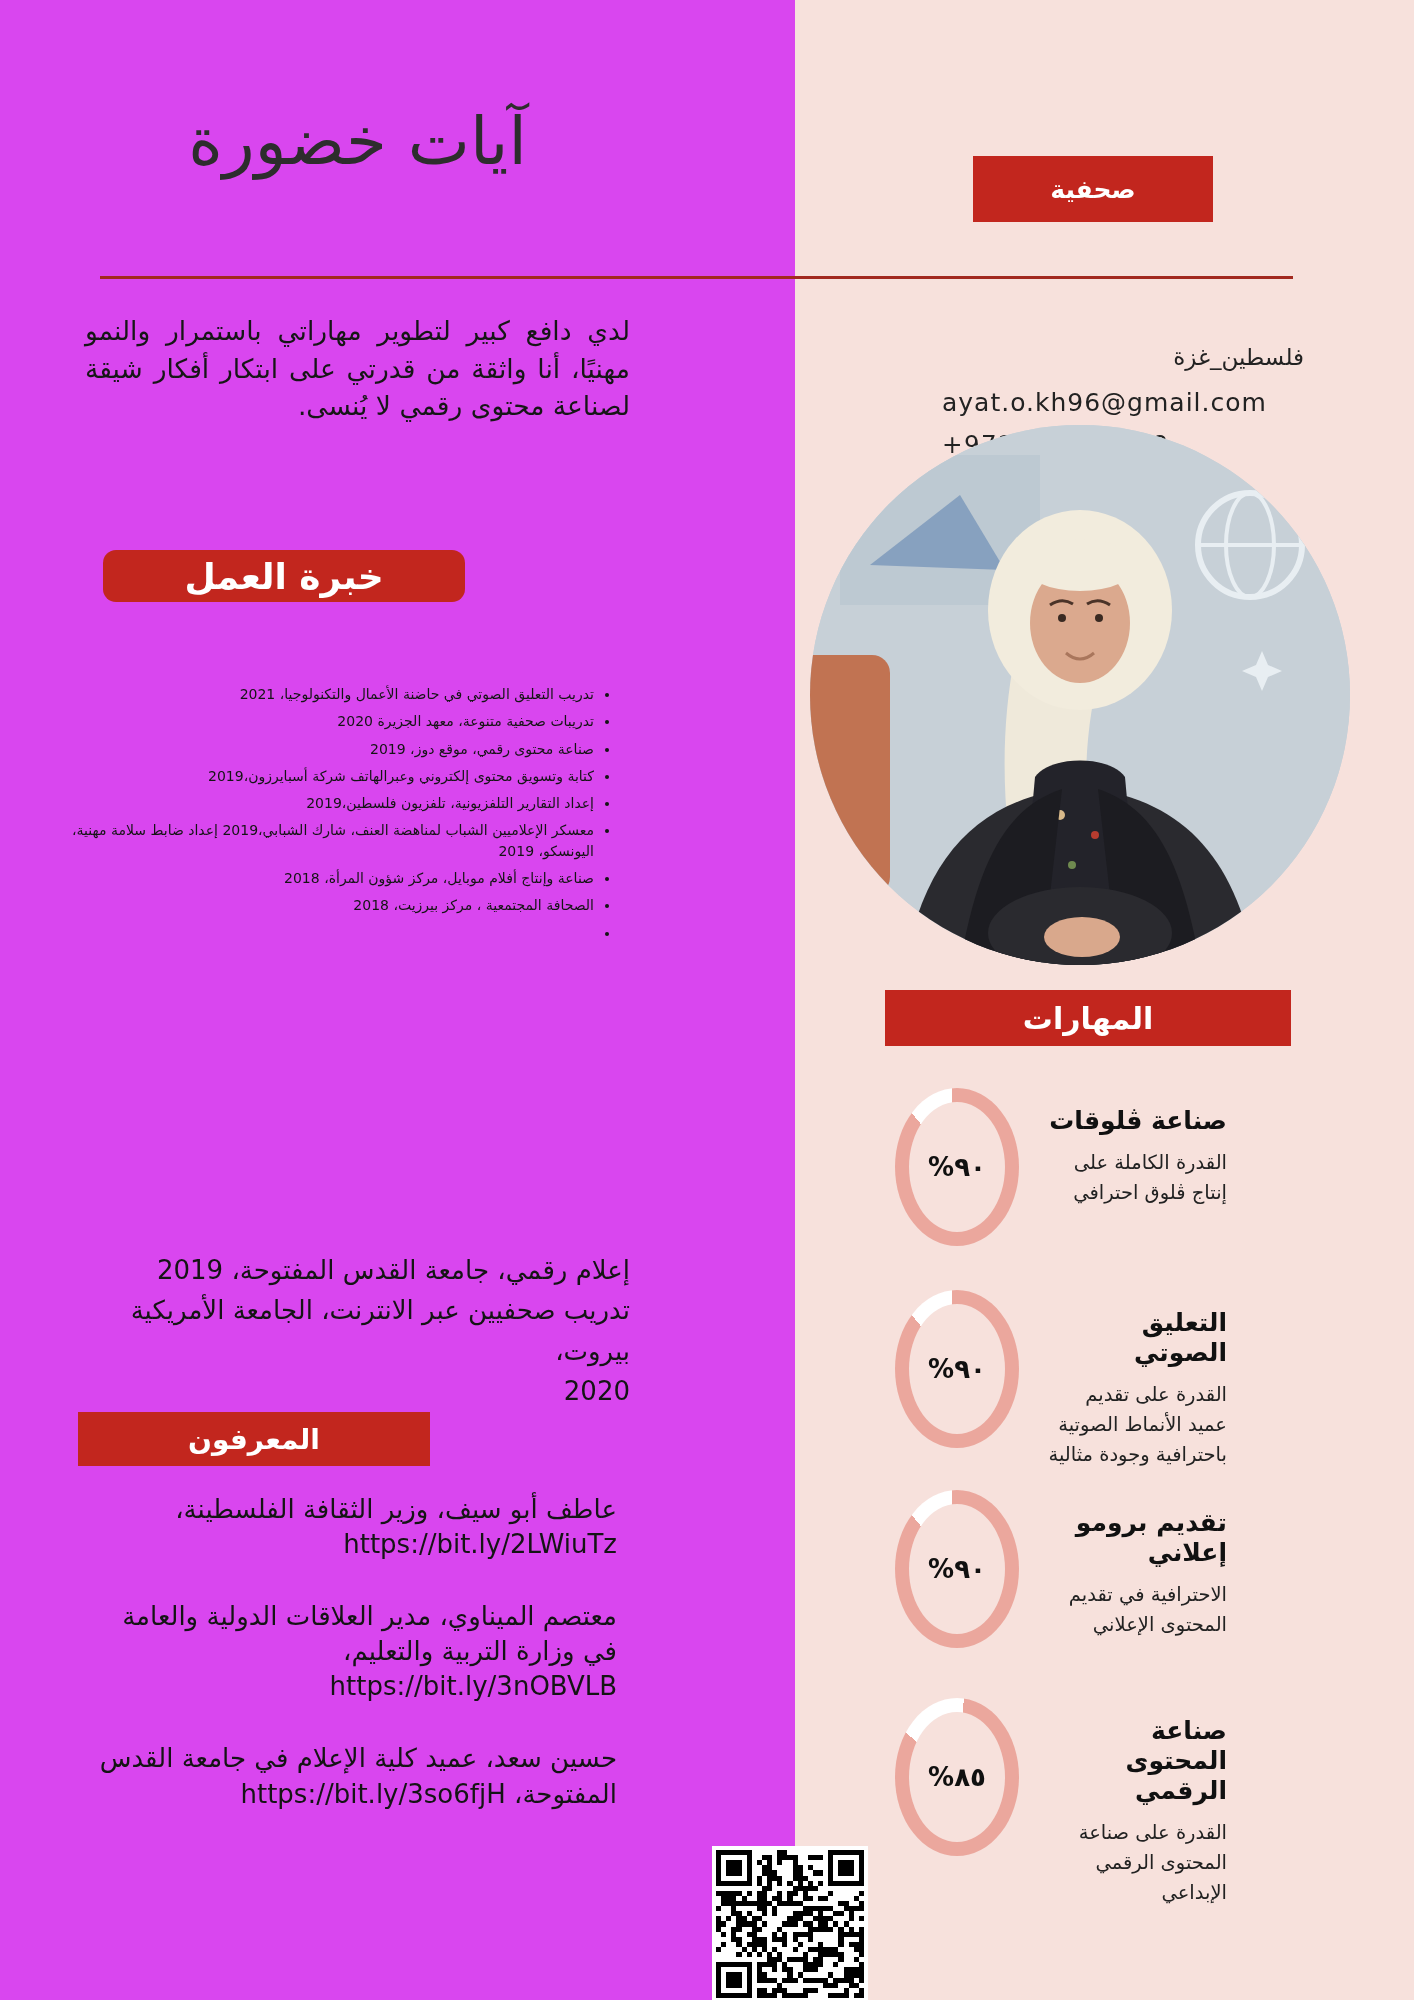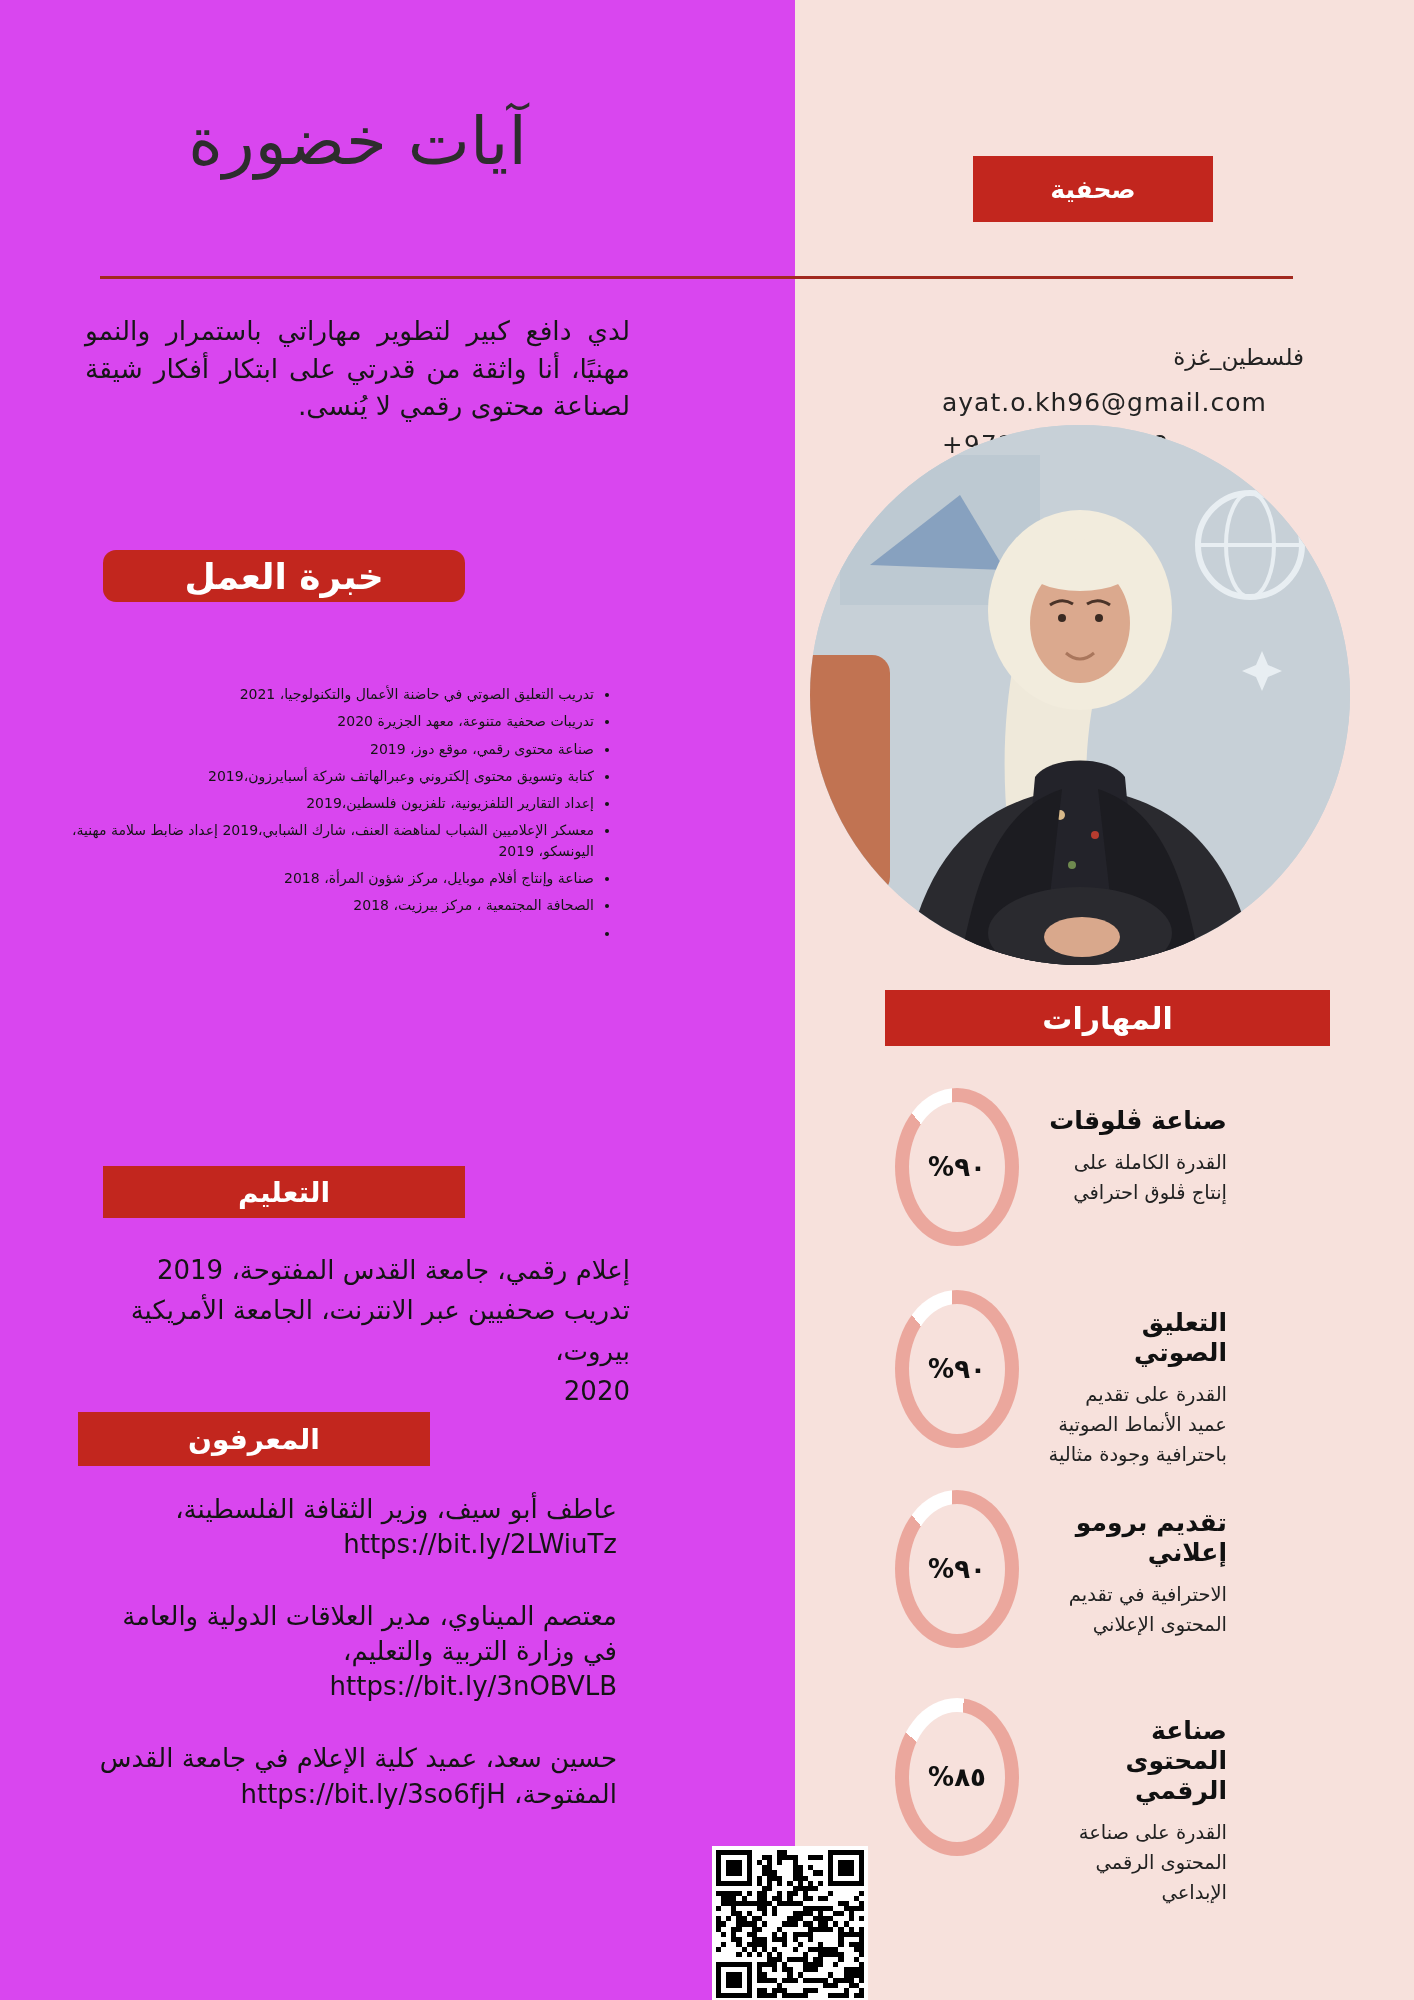--- a/index.html
+++ b/index.html
@@ -30,21 +30,21 @@
     position:absolute;left:810px;top:425px;width:540px;height:540px;border-radius:50%;
     overflow:hidden;z-index:2;background:#c7d0d7;
   }
   .secbar{
     position:absolute;background:var(--red,#c2261e);color:#fff;display:flex;align-items:center;
     justify-content:center;font-weight:bold;direction:rtl;z-index:2;
   }
   .bar-exp{left:103px;top:550px;width:362px;height:52px;font-size:36px;border-radius:13px;}
   .bar-edu{left:103px;top:1166px;width:362px;height:52px;font-size:28px;}
   .bar-ref{left:78px;top:1412px;width:352px;height:54px;font-size:28px;}
-  .bar-skl{left:885px;top:990px;width:445px;height:56px;font-size:30px;}
+  .bar-skl{left:885px;top:990px;width:406px;height:56px;font-size:30px;}
   .exp-list-wrap{position:absolute;left:28px;top:684px;width:590px;direction:rtl;}
   .exp-list{list-style:disc;margin:0;padding:0 24px 0 0;font-size:14px;line-height:1.45;color:#141414;text-align:right;}
   .exp-list li{margin-bottom:7px;}
   .edu{position:absolute;left:85px;top:1250px;width:545px;direction:rtl;text-align:right;
        font-size:26px;line-height:1.55;color:#141414;}
   .refs{position:absolute;left:85px;top:1492px;width:545px;direction:rtl;text-align:right;
         font-size:26px;line-height:1.35;color:#141414;}
   .refs p{margin:0 13px 37px 0;}
   .ref-link{direction:ltr;unicode-bidi:embed;}
   .skill{position:absolute;left:895px;width:332px;display:flex;gap:24px;align-items:flex-start;}
@@ -128,23 +128,20 @@
         <li>صناعة محتوى رقمي، موقع دوز، 2019</li>
         <li>كتابة وتسويق محتوى إلكتروني وعبرالهاتف شركة أسبايرزون،2019</li>
         <li>إعداد التقارير التلفزيونية، تلفزيون فلسطين،2019</li>
         <li>معسكر الإعلاميين الشباب لمناهضة العنف، شارك الشبابي،2019 إعداد ضابط سلامة مهنية، اليونسكو، 2019</li>
         <li>صناعة وإنتاج أفلام موبايل، مركز شؤون المرأة، 2018</li>
         <li>الصحافة المجتمعية ، مركز بيرزيت، 2018</li>
         <li>&nbsp;</li>
       </ul>
   </div>
 
-  <div class="secbar bar-edu">
-    <span>التعليم</span>
-  </div>
 
   <div class="edu">
     <div>إعلام رقمي، جامعة القدس المفتوحة، 2019</div>
     <div>تدريب صحفيين عبر الانترنت، الجامعة الأمريكية بيروت،</div>
     <div>2020</div>
   </div>
 
   <div class="secbar bar-ref">
     <span>المعرفون</span>
   </div>

